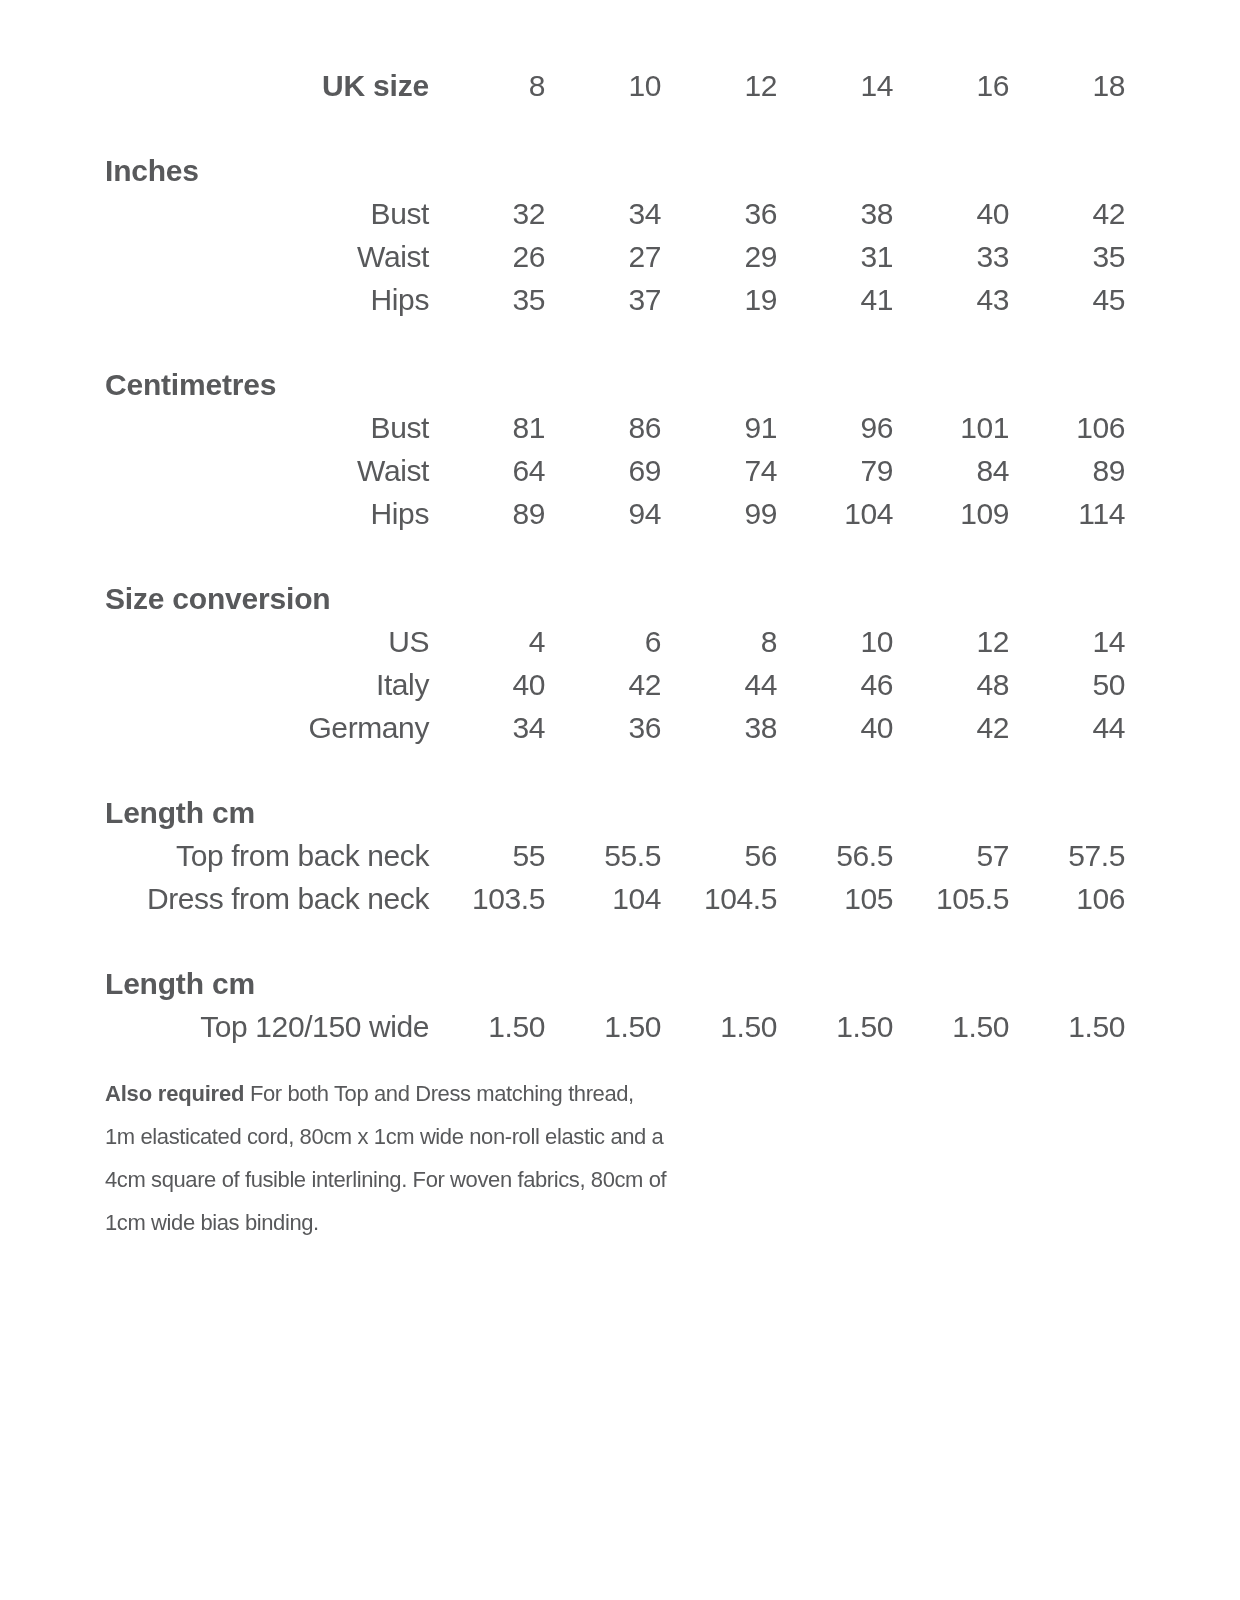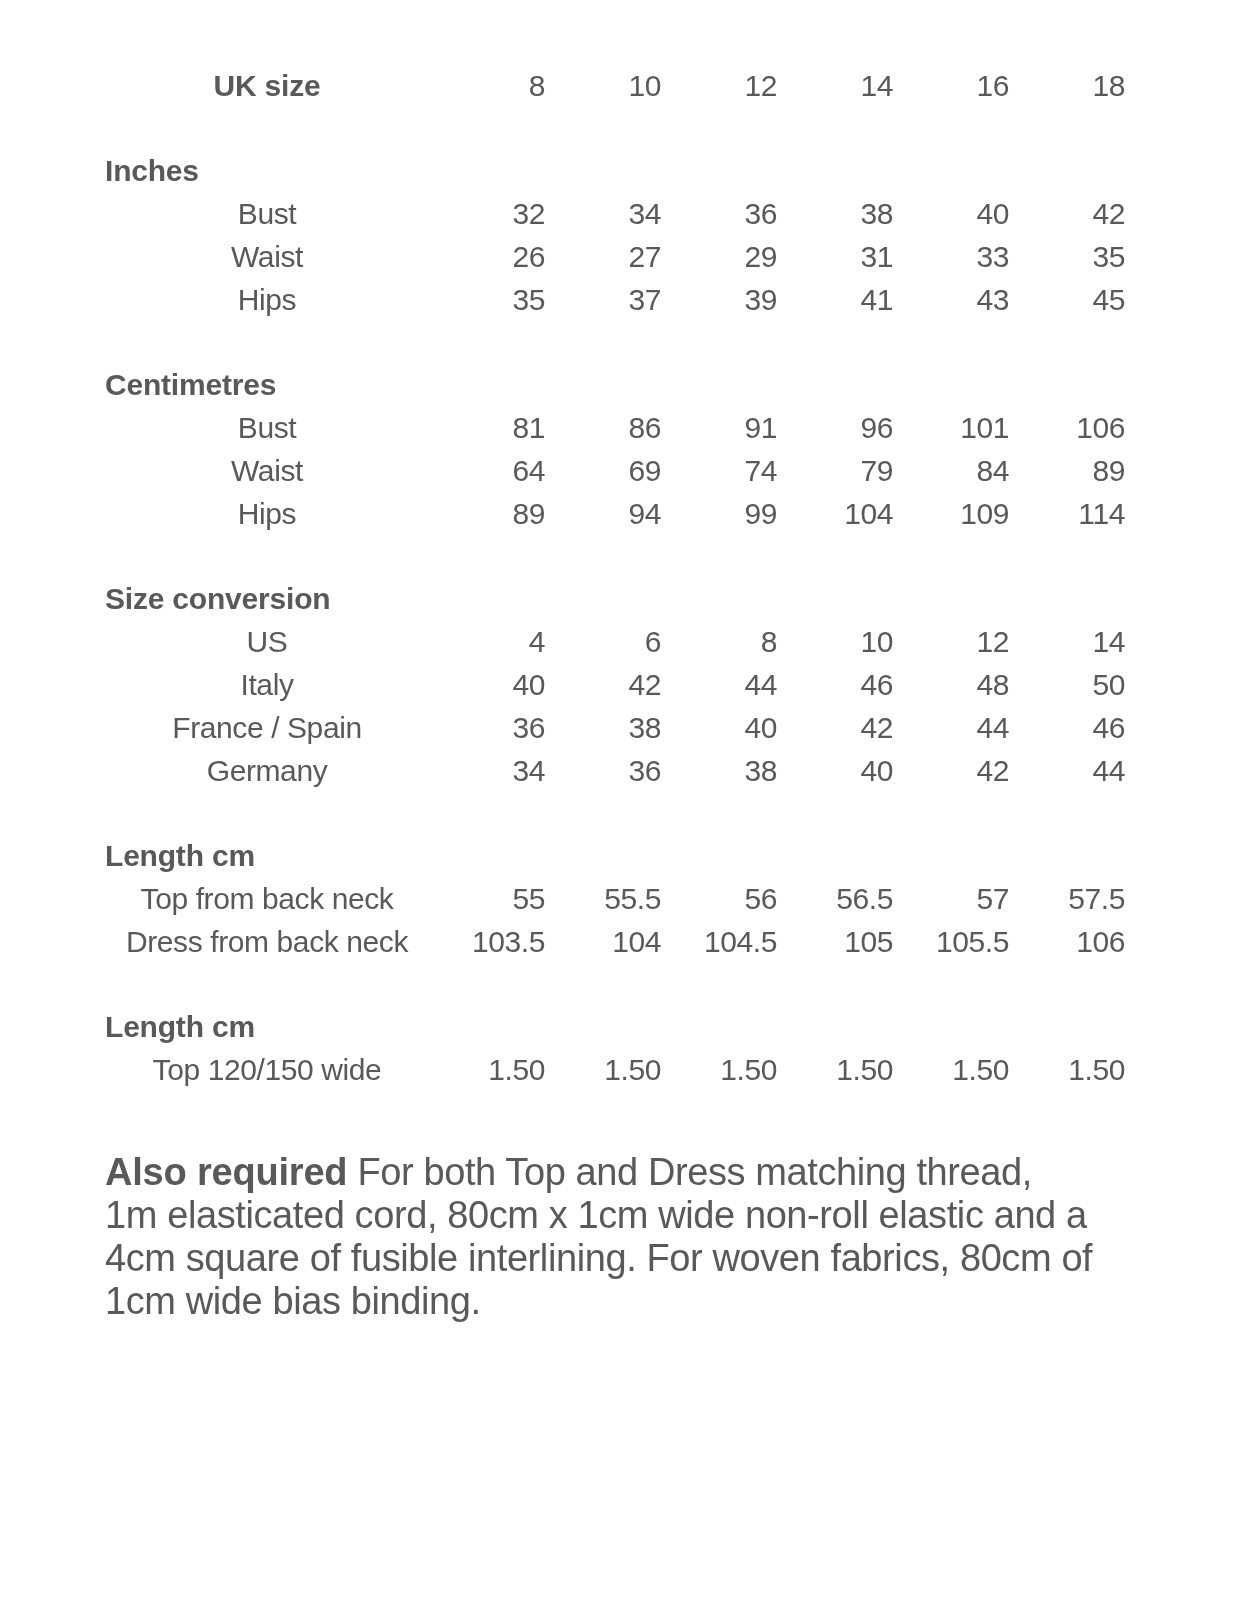--- a/index.html
+++ b/index.html
@@ -23,36 +23,36 @@
     width: 1020px;
   }
   table.size-table td {
     font-size: 30px;
     line-height: 43px;
     padding: 0;
     letter-spacing: -0.4px;
     white-space: nowrap;
     vertical-align: bottom;
   }
-  td.lbl { text-align: center; }
+  td.lbl { text-align: right; }
   td.num { text-align: right; }
   tr.header-row td.lbl,
   tr.title-row td {
     font-weight: bold;
     letter-spacing: -0.2px;
   }
   tr.title-row td {
     padding-top: 42px;
   }
   .note {
     width: 1010px;
-    font-size: 38px;
+    font-size: 22px;
     line-height: 43px;
     letter-spacing: -0.4px;
-    margin: 60px 0 0 0;
+    margin: 24px 0 0 0;
   }
   .note + .note {
     margin-top: 44px;
   }
   .note .lead {
     font-weight: bold;
     letter-spacing: -0.2px;
   }
   .note .body {
     white-space: pre-line;
@@ -105,21 +105,21 @@
         <td class="num">27</td>
         <td class="num">29</td>
         <td class="num">31</td>
         <td class="num">33</td>
         <td class="num">35</td>
       </tr>
       <tr>
         <td class="lbl">Hips</td>
         <td class="num">35</td>
         <td class="num">37</td>
-        <td class="num">39</td>
+        <td class="num">19</td>
         <td class="num">41</td>
         <td class="num">43</td>
         <td class="num">45</td>
       </tr>
     </tbody>
 
     <tbody>
       <tr class="title-row">
         <td colspan="7">Centimetres</td>
       </tr>
@@ -168,29 +168,20 @@
       <tr>
         <td class="lbl">Italy</td>
         <td class="num">40</td>
         <td class="num">42</td>
         <td class="num">44</td>
         <td class="num">46</td>
         <td class="num">48</td>
         <td class="num">50</td>
       </tr>
       <tr>
-        <td class="lbl">France / Spain</td>
-        <td class="num">36</td>
-        <td class="num">38</td>
-        <td class="num">40</td>
-        <td class="num">42</td>
-        <td class="num">44</td>
-        <td class="num">46</td>
-      </tr>
-      <tr>
         <td class="lbl">Germany</td>
         <td class="num">34</td>
         <td class="num">36</td>
         <td class="num">38</td>
         <td class="num">40</td>
         <td class="num">42</td>
         <td class="num">44</td>
       </tr>
     </tbody>
 

